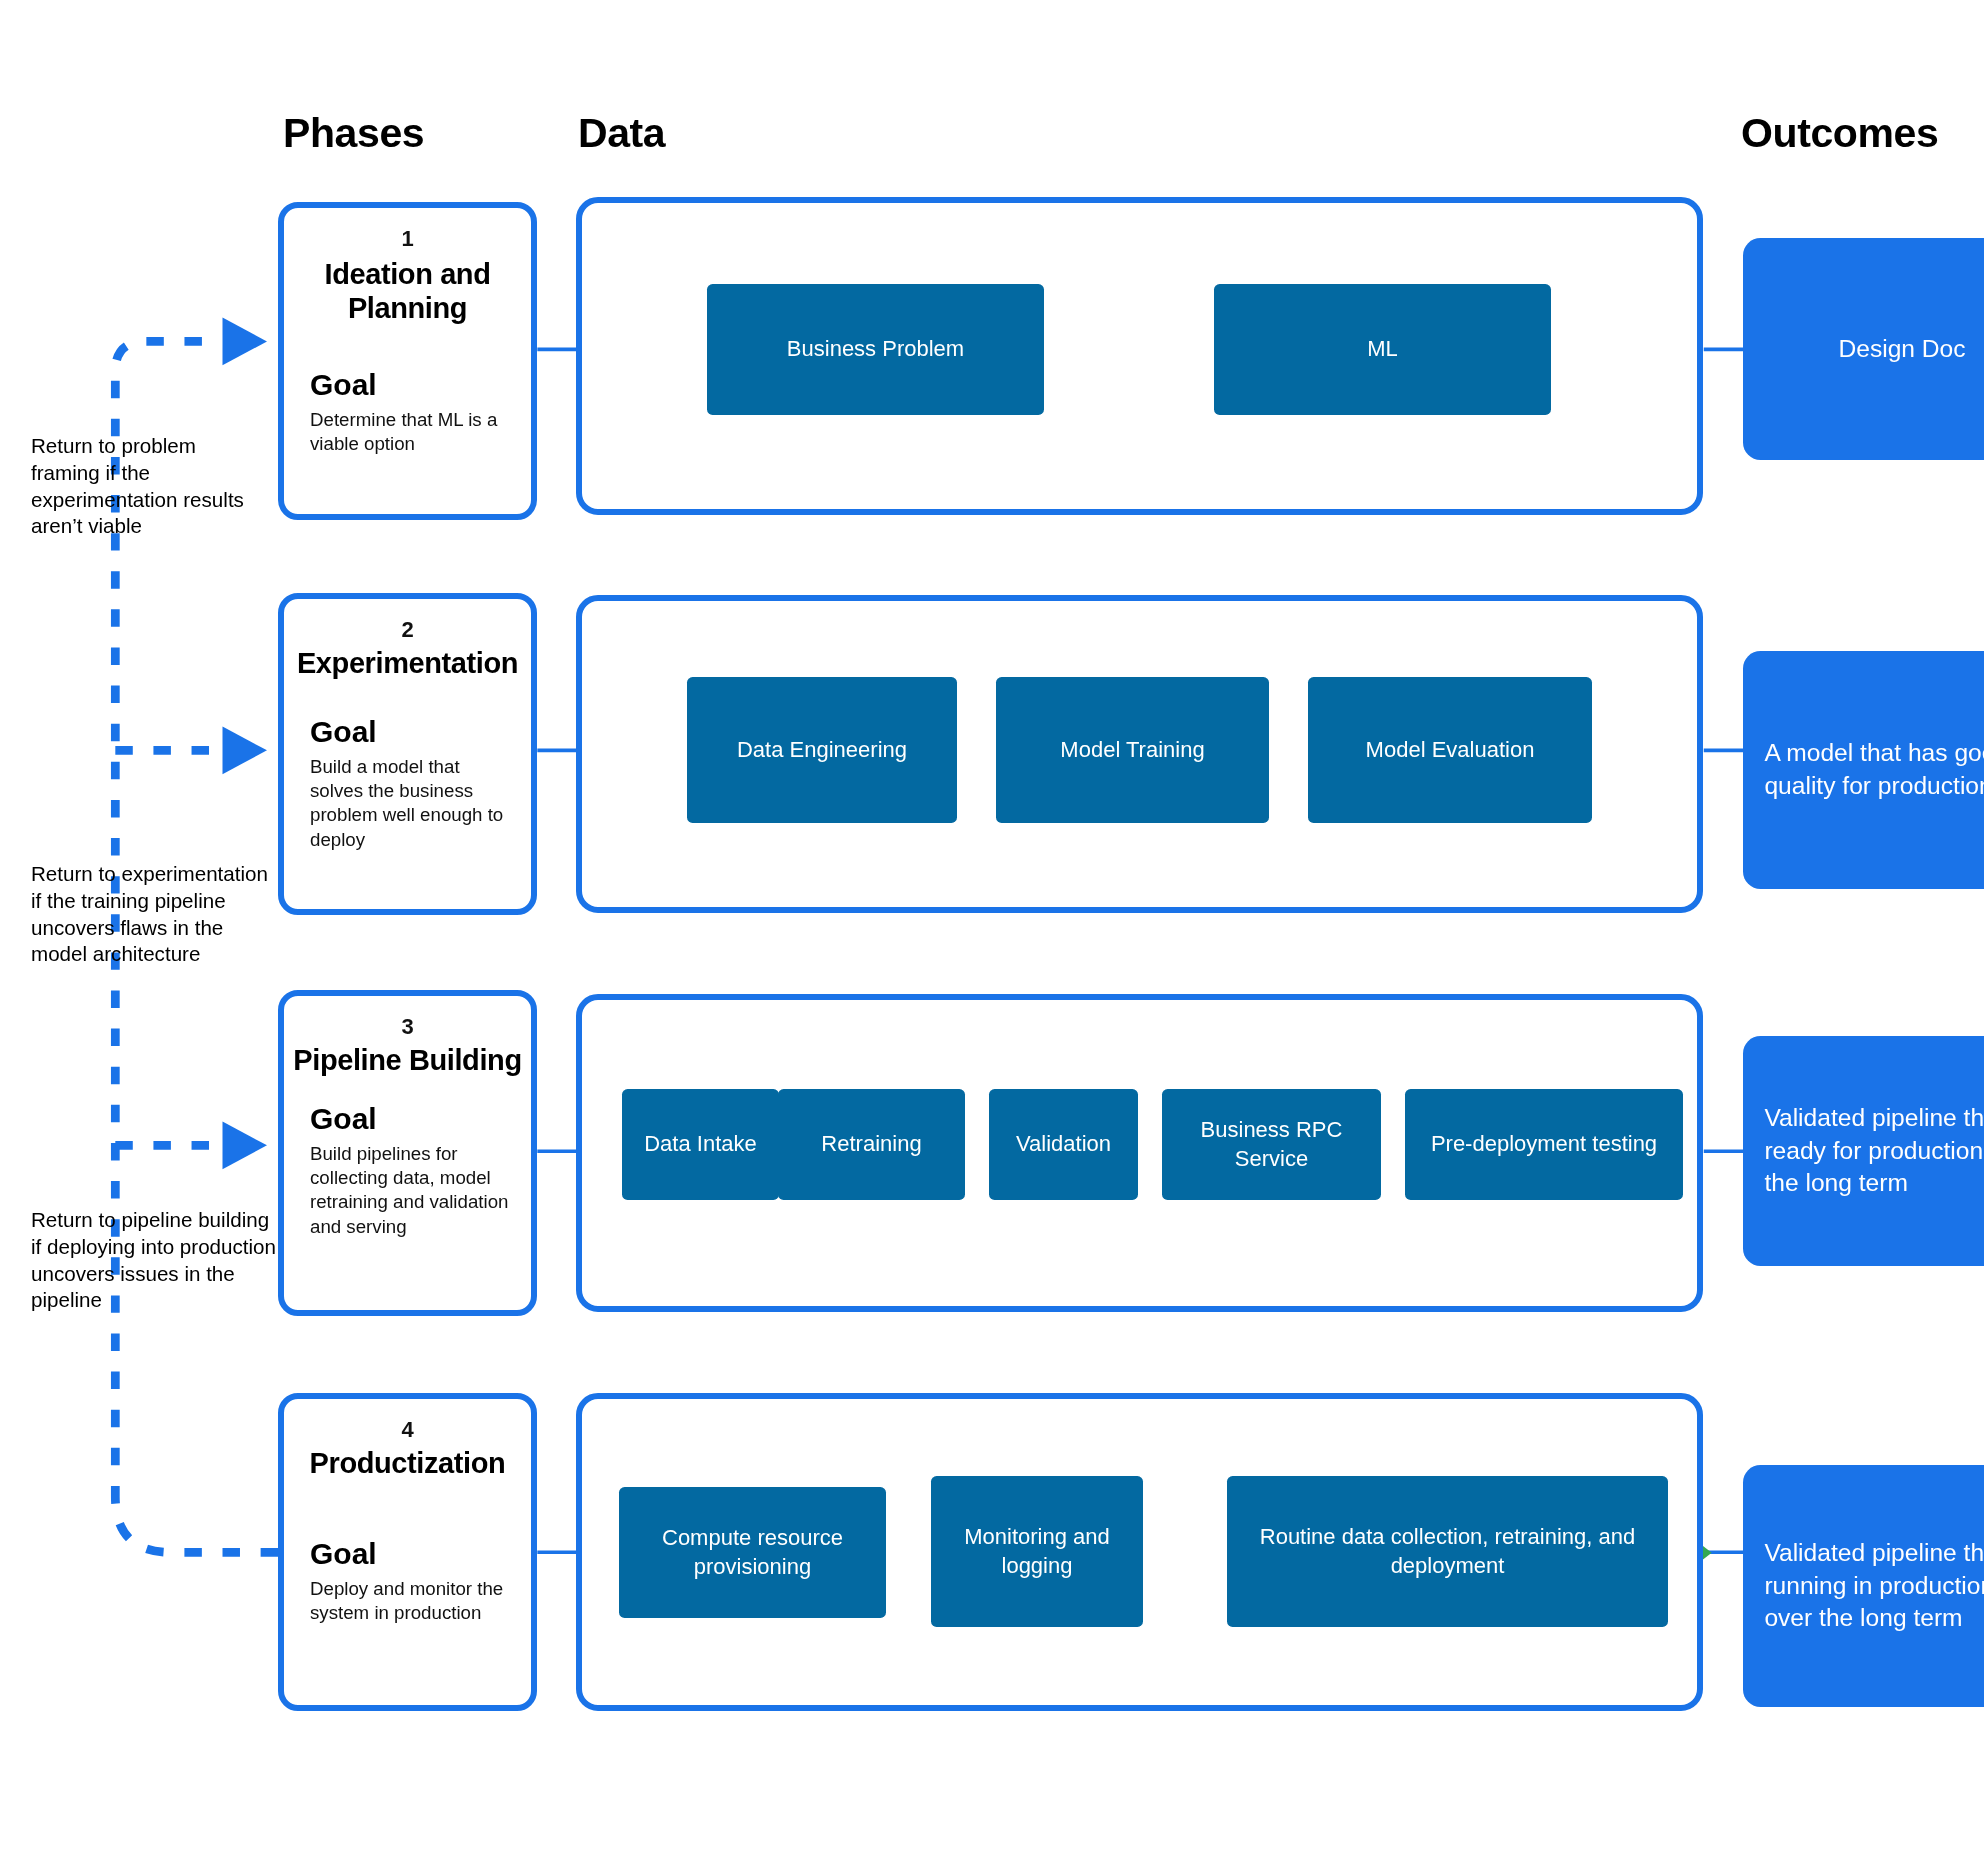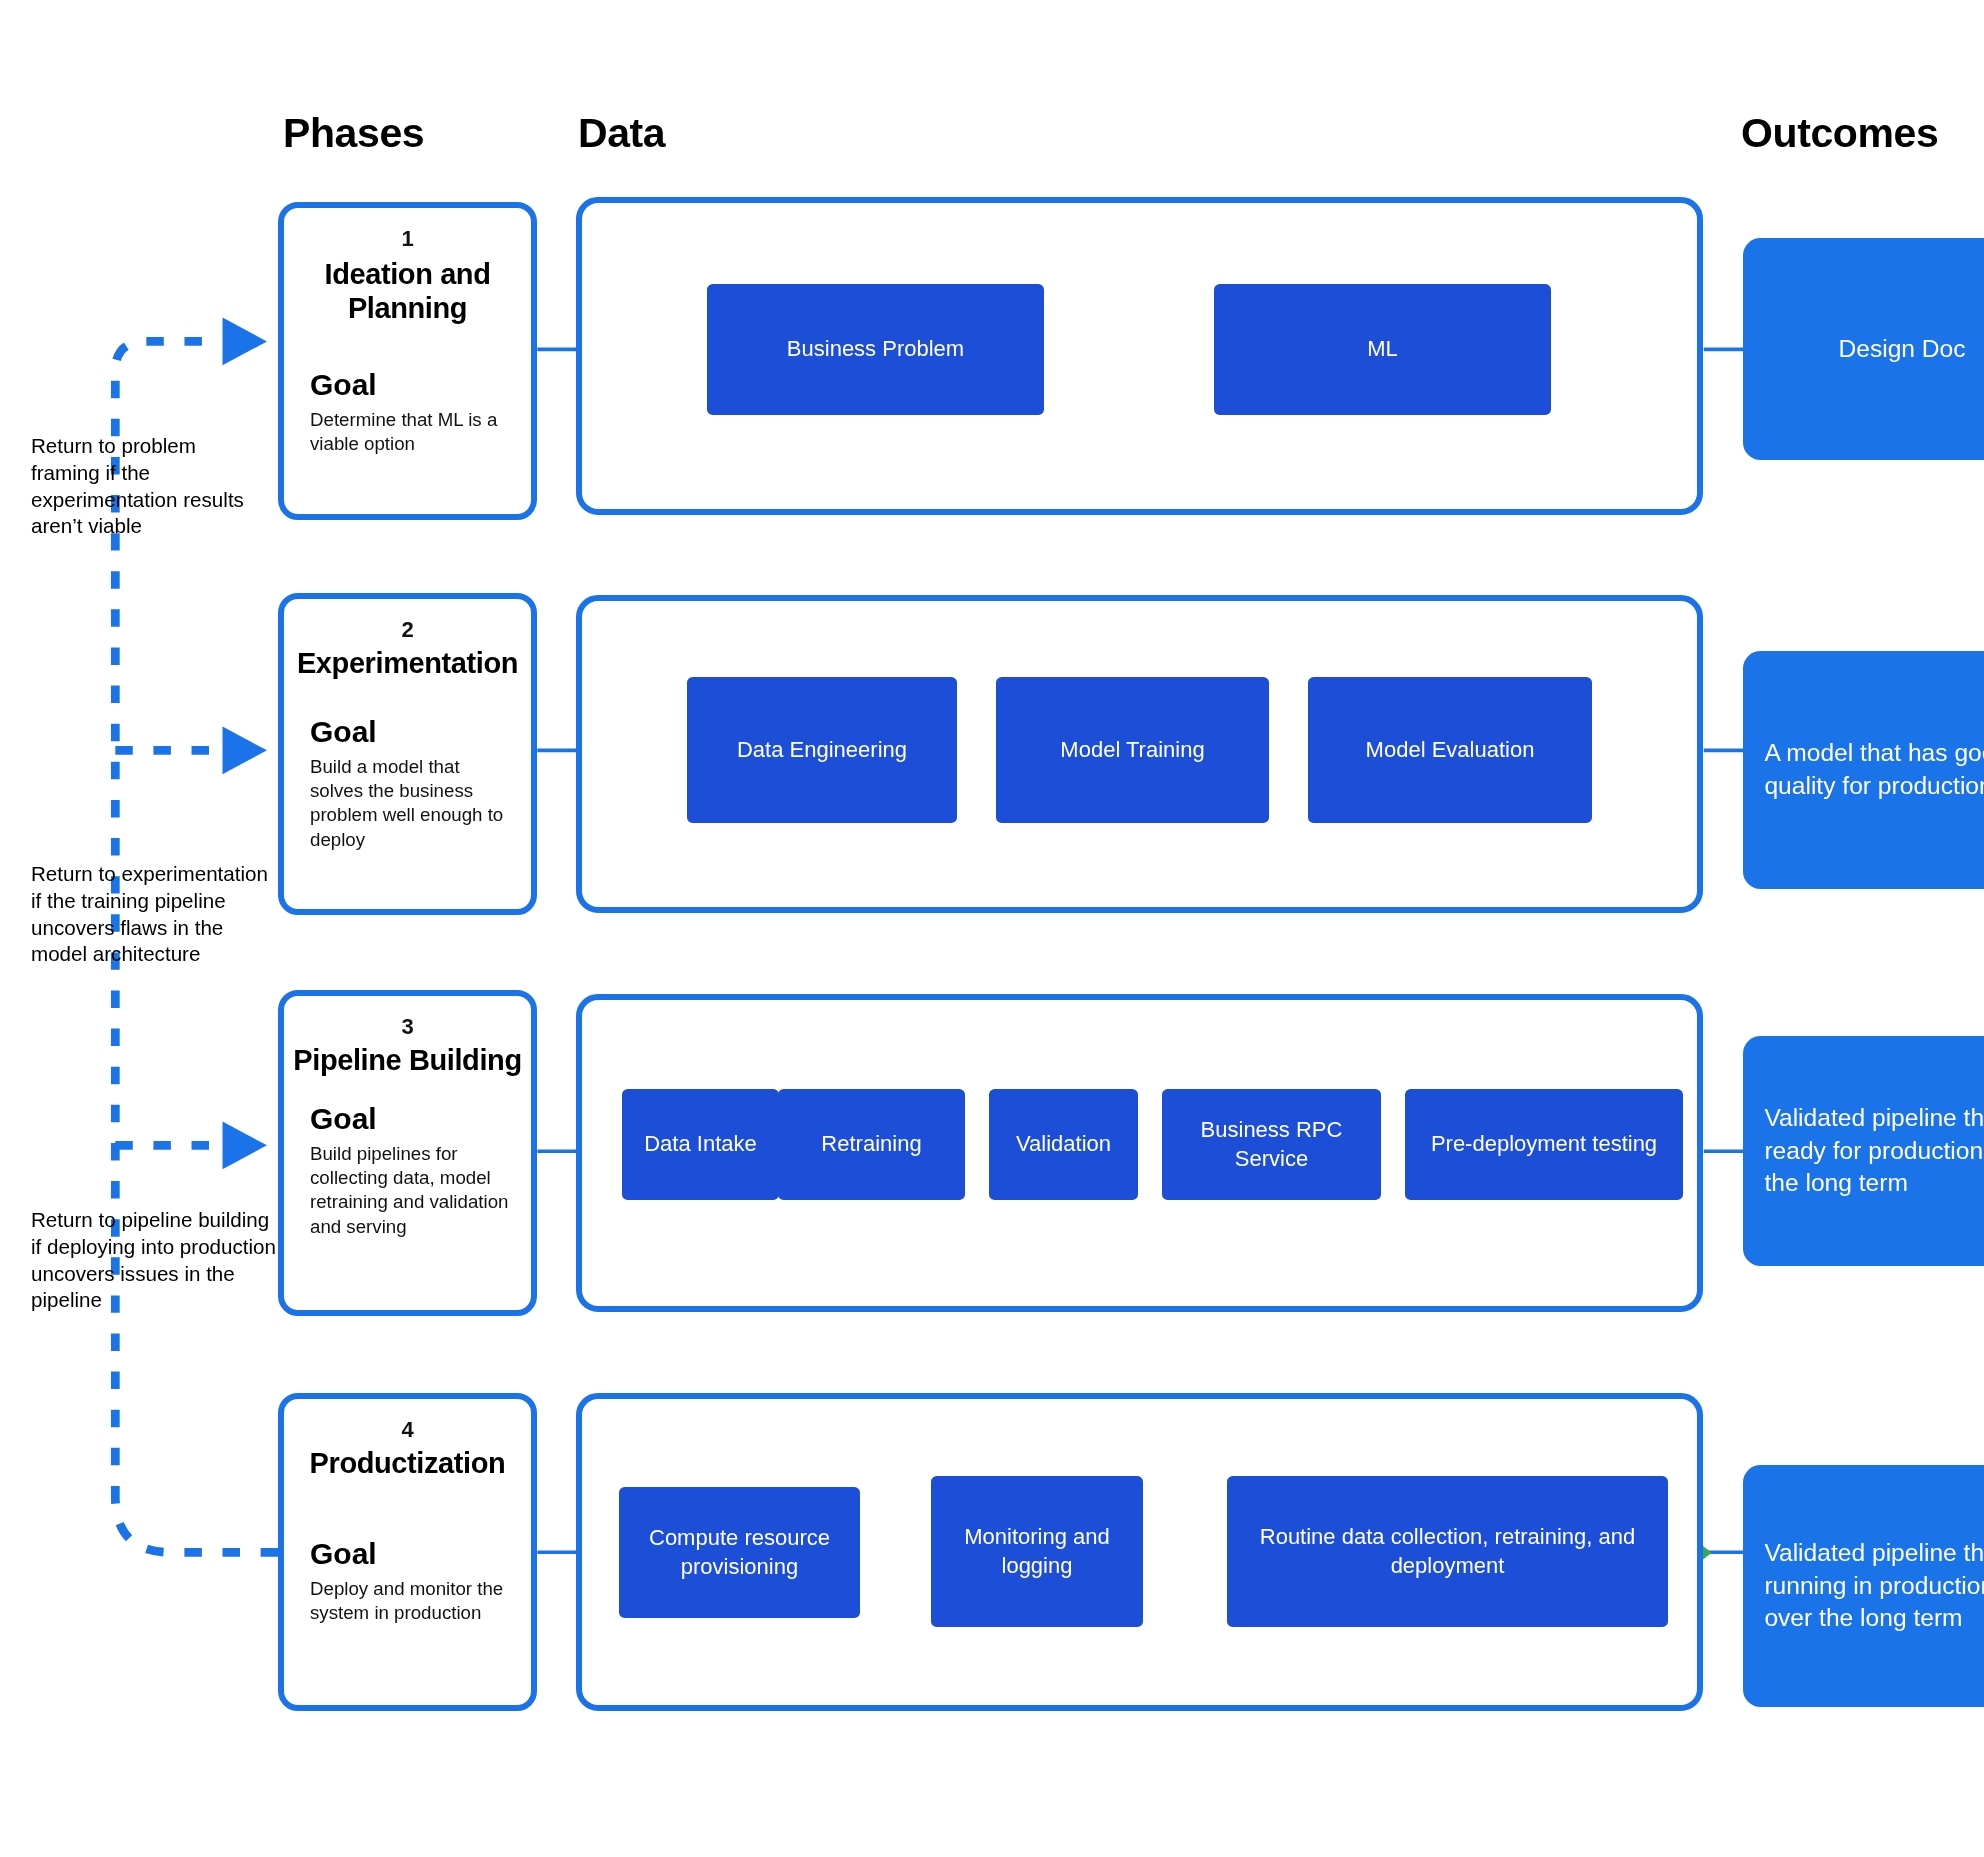--- a/index.html
+++ b/index.html
@@ -54,21 +54,21 @@
     box-sizing:border-box;
     border:6.7px solid #1a73e8;
     border-radius:22px;
     background:#ffffff;
   }
 
   
   .task-box{
     position:absolute;
     box-sizing:border-box;
-    background:#1d4ed8;
+    background:#0369a1;
     border-radius:5.6px;
     color:#ffffff;
     display:flex;
     align-items:center;
     justify-content:center;
     text-align:center;
     padding:4px 8.7px;
     font-size:22px;
     line-height:1.30;
     font-weight:400;
@@ -231,21 +231,21 @@
     <div class="phase-num" style="top:18px;">4</div>
     <div class="phase-title" style="top:48px;">Productization</div>
     <div class="goal-wrap" style="top:137px;">
       <div class="goal-label">Goal</div>
       <div class="goal-text">Deploy and monitor the system in production</div>
     </div>
   </div>
 
   <div class="tasks-panel" style="left:576px;top:1393px;width:1127px;height:318px;">
   </div>
-  <div class="task-box" style="left:619px;top:1487px;width:241px;height:131px;">Compute  resource provisioning</div>
+  <div class="task-box" style="left:619px;top:1487px;width:267px;height:131px;">Compute  resource provisioning</div>
   <div class="task-box" style="left:931px;top:1476px;width:212px;height:151px;">Monitoring and logging</div>
   <div class="task-box" style="left:1227px;top:1476px;width:441px;height:151px;">Routine data collection, retraining, and deployment</div>
 
   <div class="outcome-box" style="left:1743px;top:1465px;width:318px;height:242px;">Validated pipeline that’s running in production over the long term</div>
 
   <div class="note" style="left:31px;top:433px;width:222px;">Return to problem framing if the experimentation results aren’t viable</div>
   <div class="note" style="left:31px;top:861px;width:238px;">Return to experimentation if the training pipeline uncovers flaws in the model architecture</div>
   <div class="note" style="left:31px;top:1207px;width:250px;">Return to pipeline building if deploying into production uncovers issues in the pipeline</div>
 
 </div>

